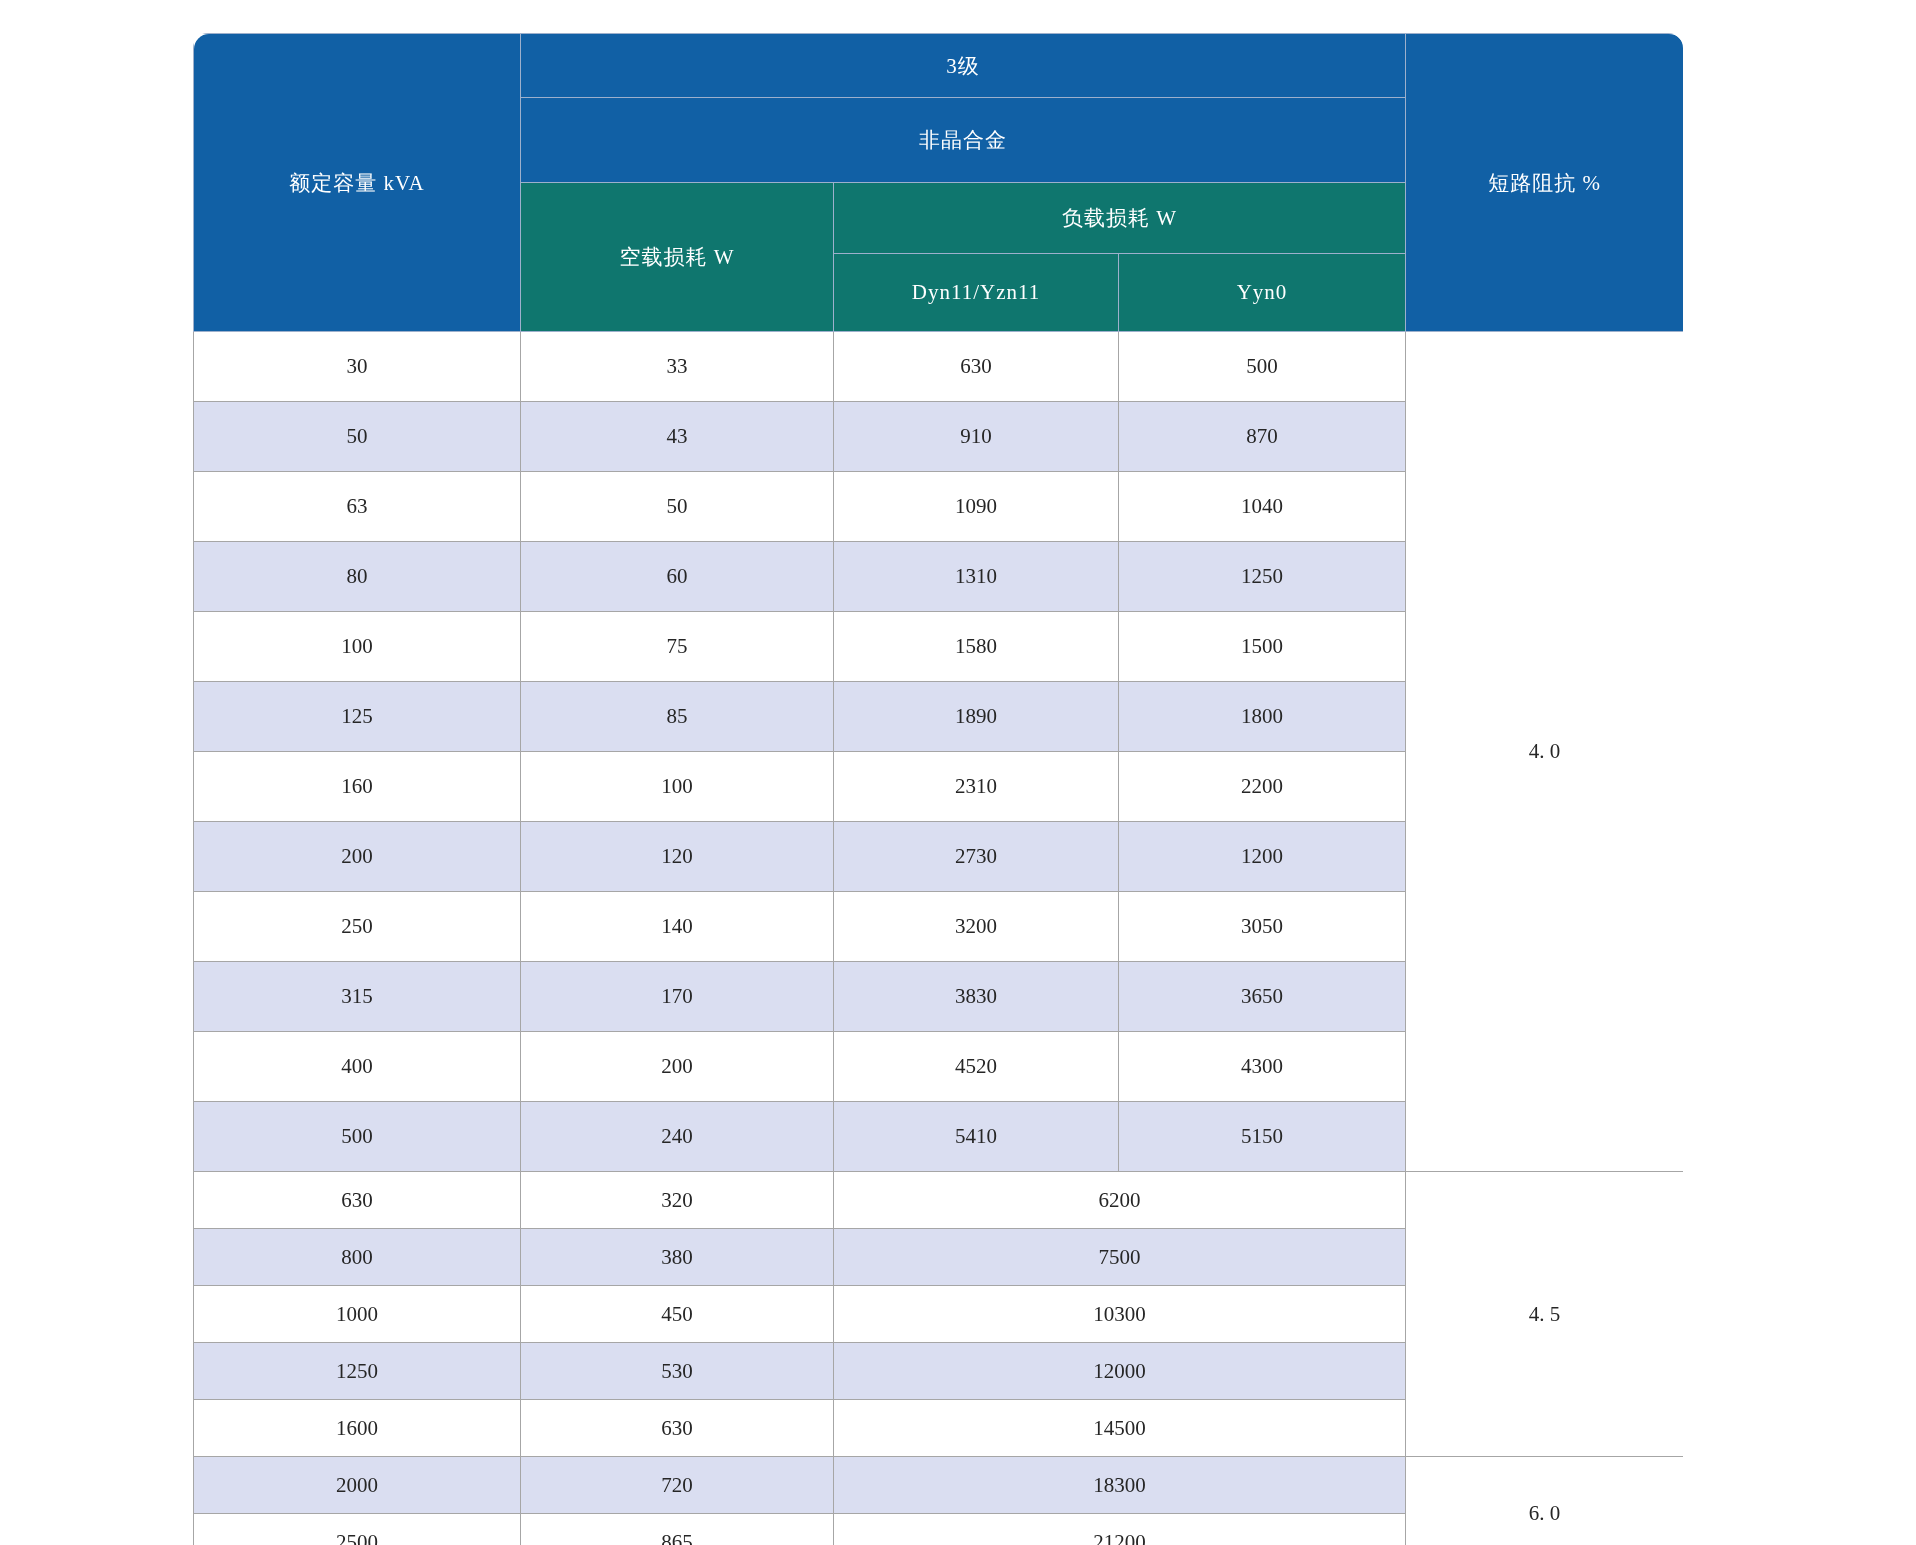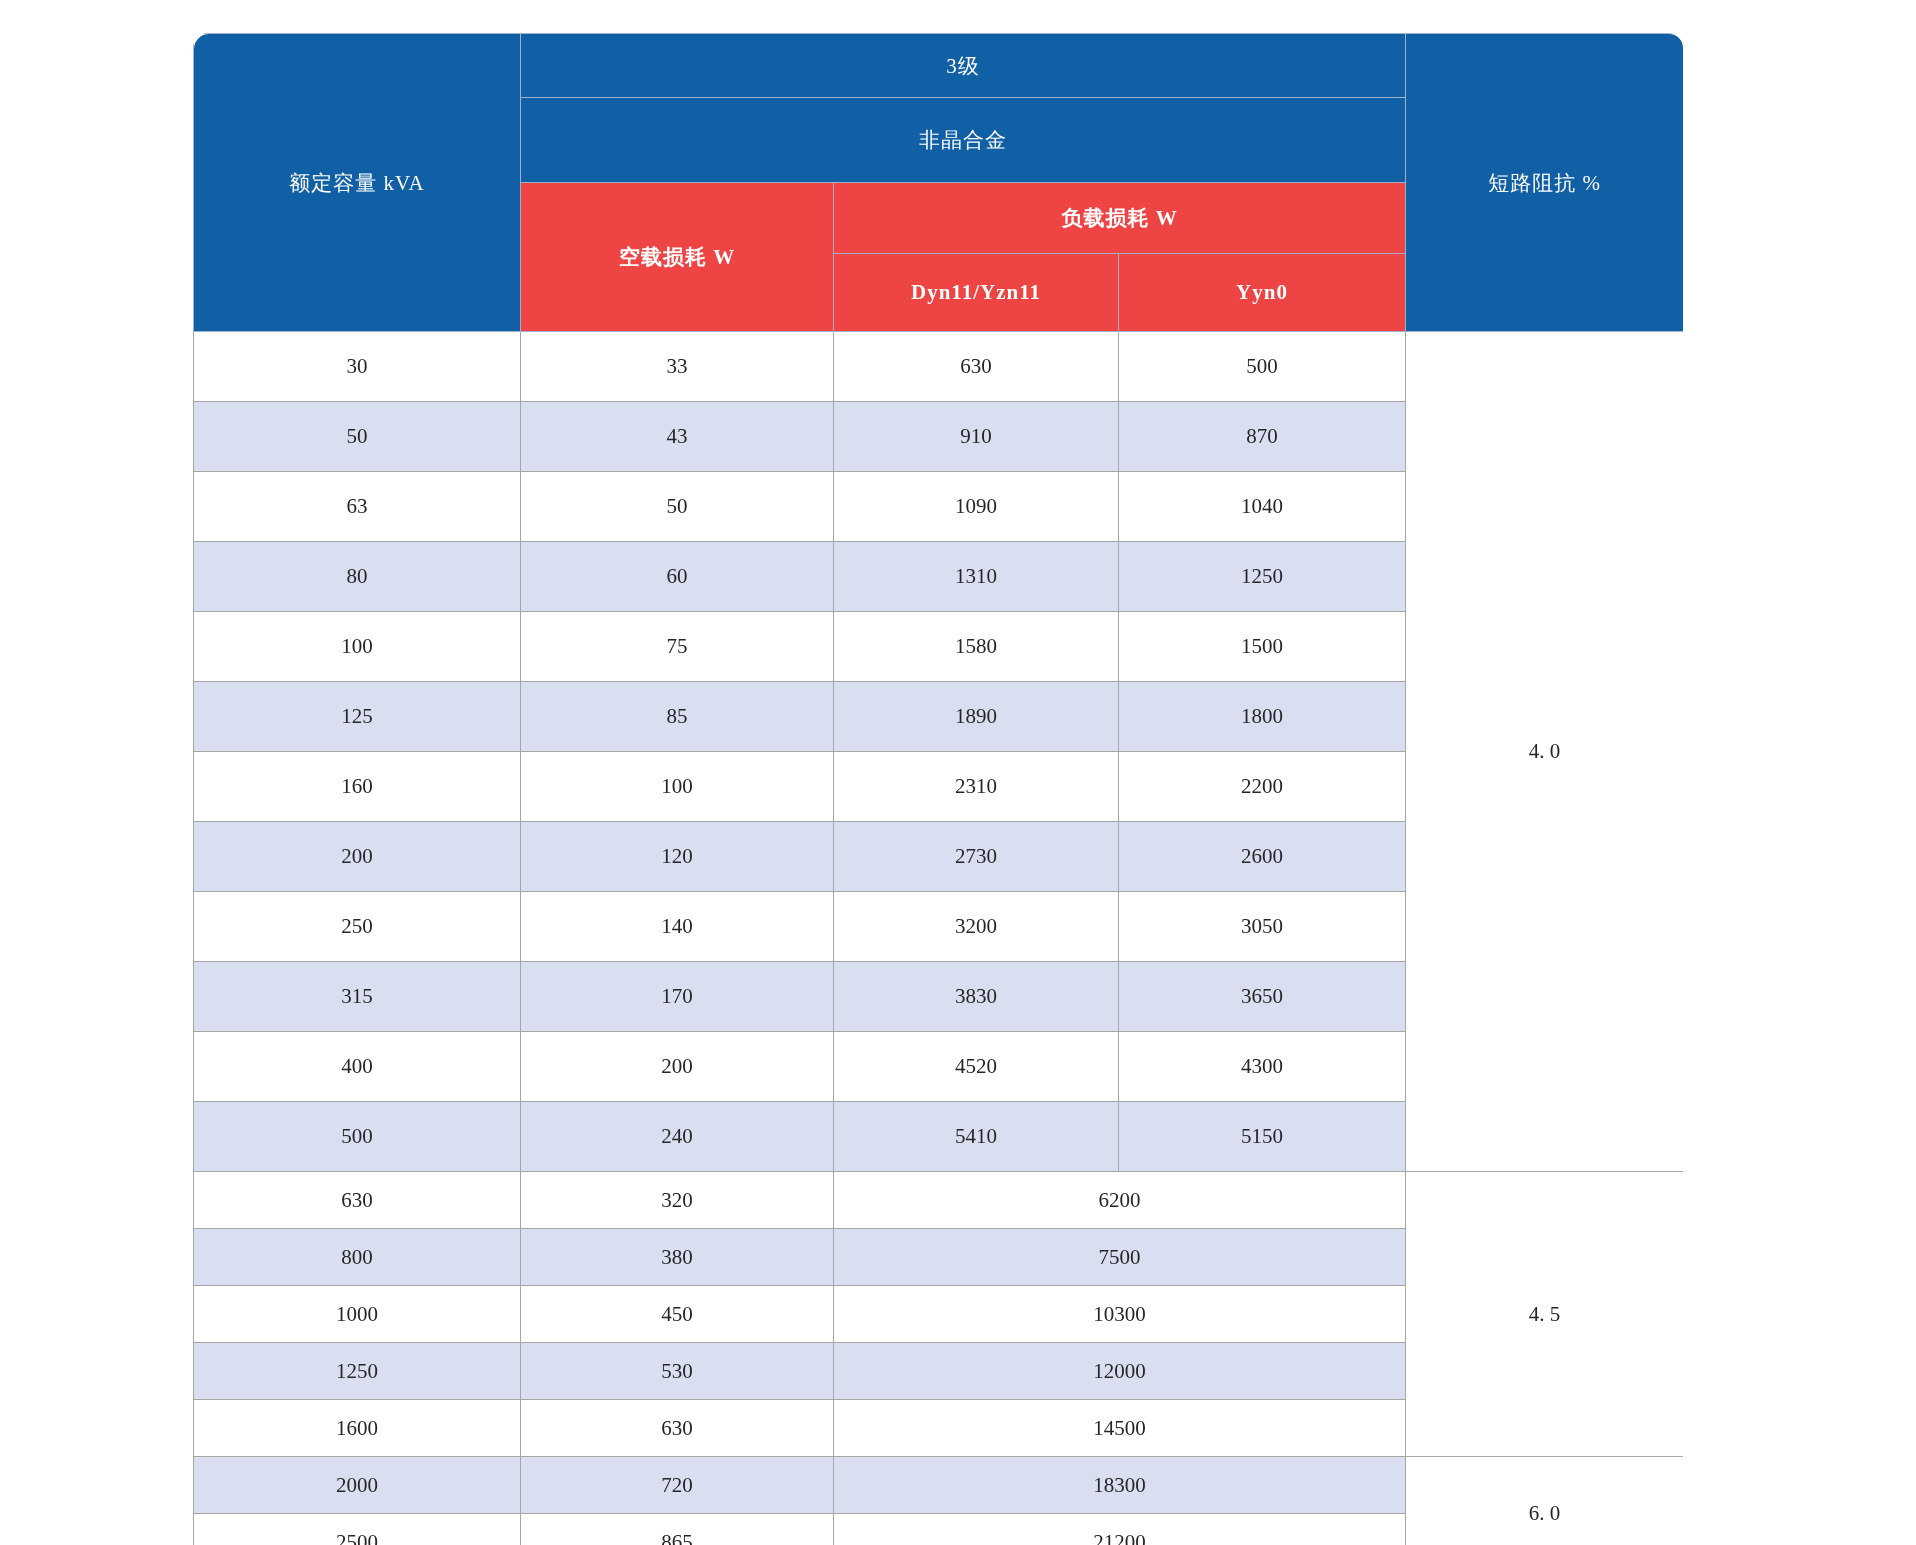--- a/index.html
+++ b/index.html
@@ -14,21 +14,21 @@
   table{
     border-collapse:collapse;table-layout:fixed;width:1490px;
   }
   td,th{
     border:1px solid #a6a6a6;text-align:center;vertical-align:middle;
     padding:0;font-size:21px;color:#262626;font-weight:normal;
     overflow:hidden;white-space:nowrap;
   }
   thead th{border-color:#9db0cc;color:#ffffff;letter-spacing:1px;}
   .hdr-dark{background:#1160a5;}
-  .hdr-mid{background:#ef4444;font-weight:bold;}
+  .hdr-mid{background:#0f766e;}
   .corner-tl{border-top-left-radius:15px;}
   .corner-tr{border-top-right-radius:15px;}
   tr.h-r1{height:64px;}
   tr.h-r2{height:85px;}
   tr.h-r3{height:71px;}
   tr.h-r4{height:78px;}
   tbody tr{height:70px;background:#ffffff;}
   tbody tr:nth-child(n+13){height:57px;}
   tbody tr.stripe{background:#dadef1;}
   td.imp-cell{background:#ffffff;}
@@ -107,21 +107,21 @@
         <tr>
           <td>160</td>
           <td>100</td>
           <td>2310</td>
           <td>2200</td>
         </tr>
         <tr class="stripe">
           <td>200</td>
           <td>120</td>
           <td>2730</td>
-          <td>2600</td>
+          <td>1200</td>
         </tr>
         <tr>
           <td>250</td>
           <td>140</td>
           <td>3200</td>
           <td>3050</td>
         </tr>
         <tr class="stripe">
           <td>315</td>
           <td>170</td>

